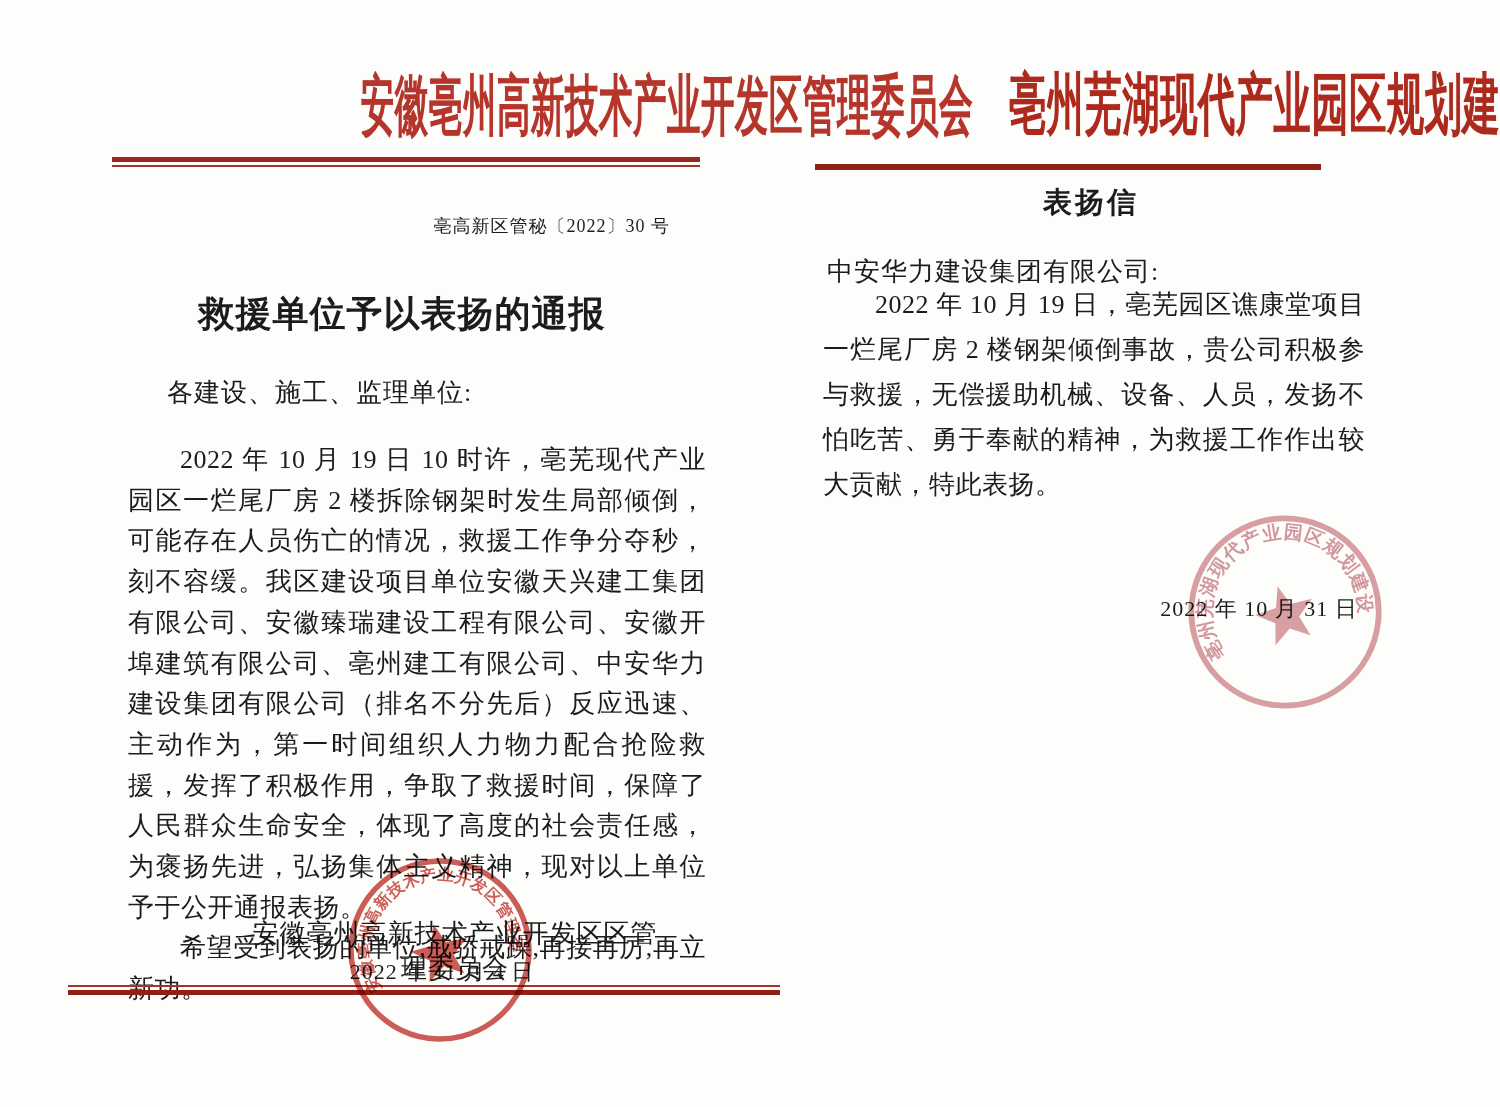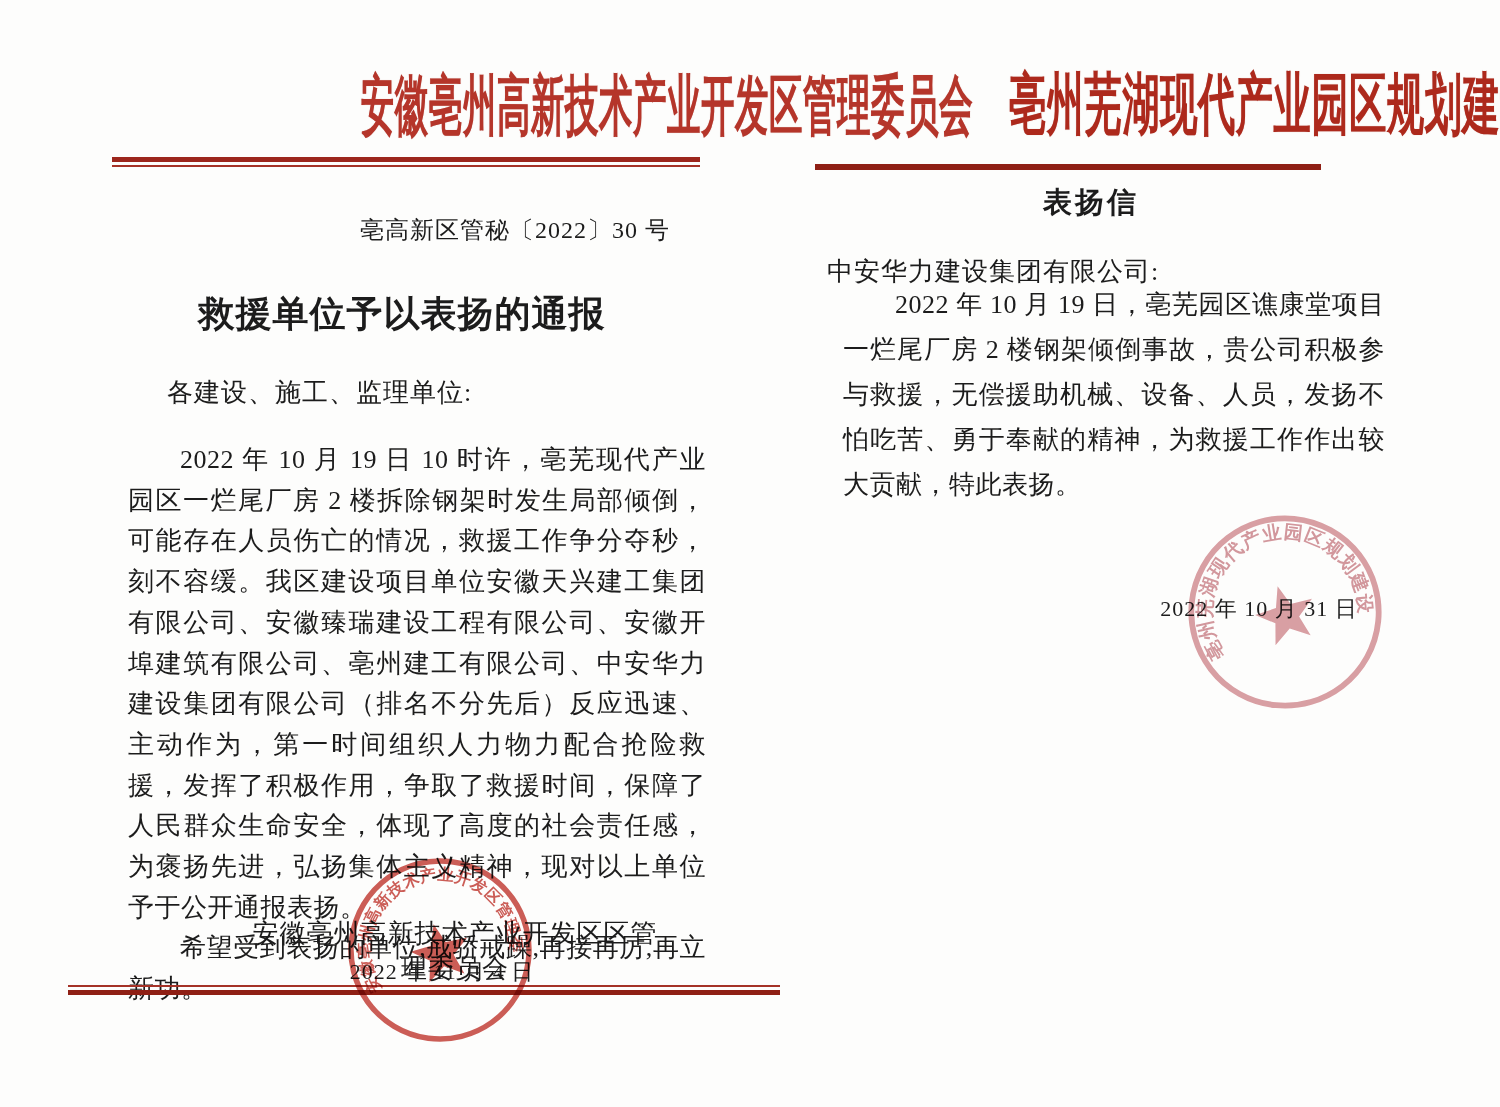--- a/index.html
+++ b/index.html
@@ -27,27 +27,27 @@
   }
   .agency.left{transform:scale(0.54,1.06);color:#b5352a;}
   .agency.right{transform:scale(0.60,1.08);color:#ad291c;}
 
   
   .rule-thick-thin{height:3px;border-top:5px solid #9c261c;border-bottom:2px solid #a53227;}
   .rule-thin-thick{height:3px;border-top:2px solid #a53227;border-bottom:5px solid #8f2015;}
   .rule-single{border-top:6px solid #8f2015;}
 
   
-  .docnum{font-size:24px;text-align:right;letter-spacing:1px;}
+  .docnum{font-size:18px;text-align:right;letter-spacing:1px;}
   .notice-title{font-size:36px;font-weight:bold;text-align:center;line-height:49px;letter-spacing:1px;}
   .salutation{font-size:26px;letter-spacing:1px;}
   .body-text{font-size:26px;text-align:justify;letter-spacing:0.5px;}
   .body-text p{margin:0;text-indent:2em;}
   .left-body{line-height:40.7px;}
-  .right-body{line-height:45px;margin-left:20px;}
+  .right-body{line-height:45px;}
   .sig{font-size:26px;text-align:center;letter-spacing:1px;}
   .date{font-size:22px;text-align:center;letter-spacing:1px;}
   .letter-title{font-size:29px;font-weight:bold;text-align:center;letter-spacing:3px;
     font-family:"Liberation Sans","DejaVu Sans",sans-serif;}
 
   
   .seal{mix-blend-mode:multiply;pointer-events:none;}
   .seal text{font-family:"Liberation Serif","DejaVu Serif",serif;font-weight:bold;}
 </style>
 </head>

